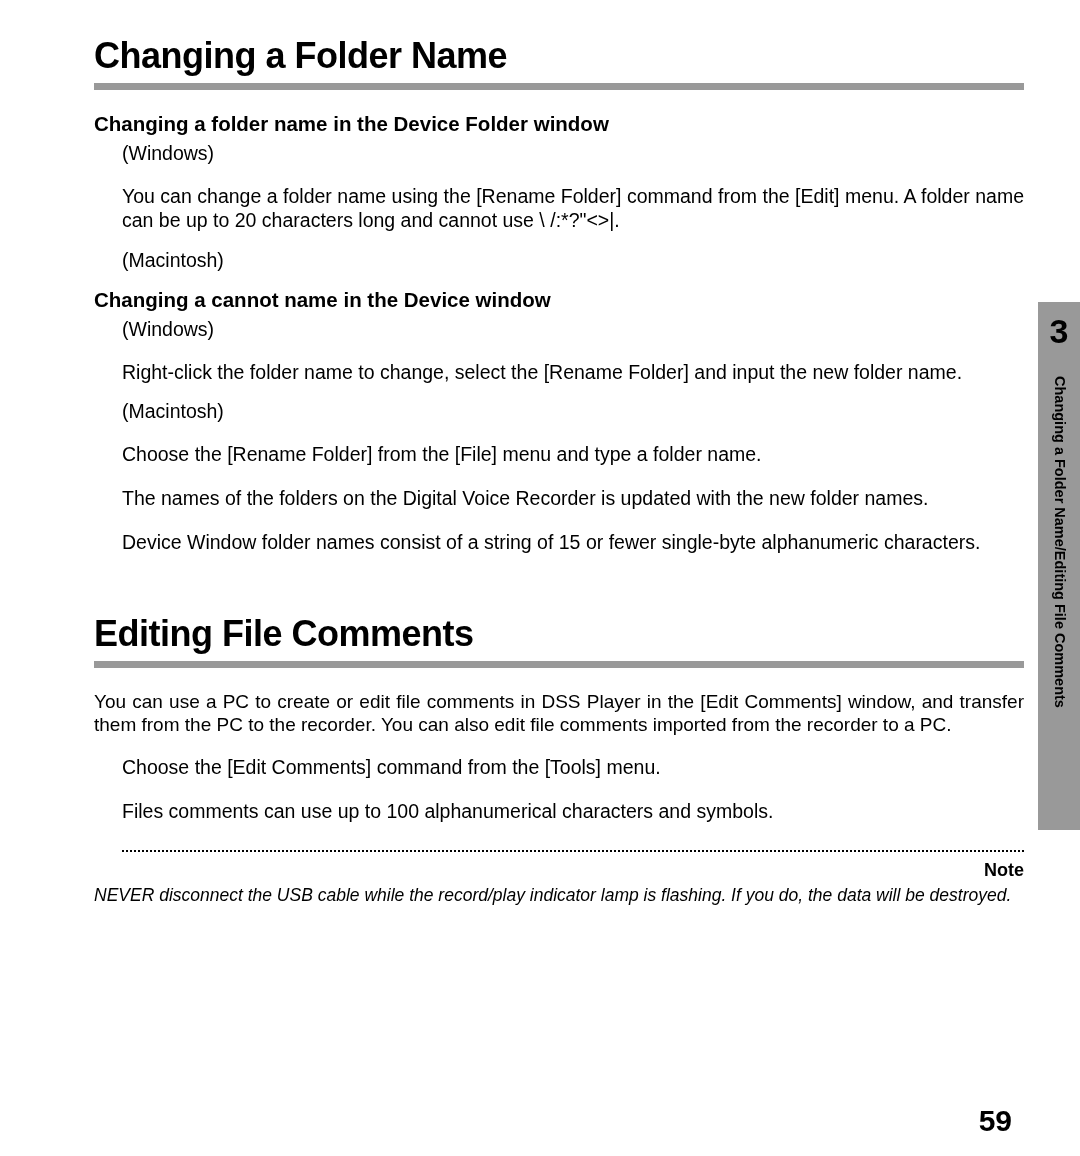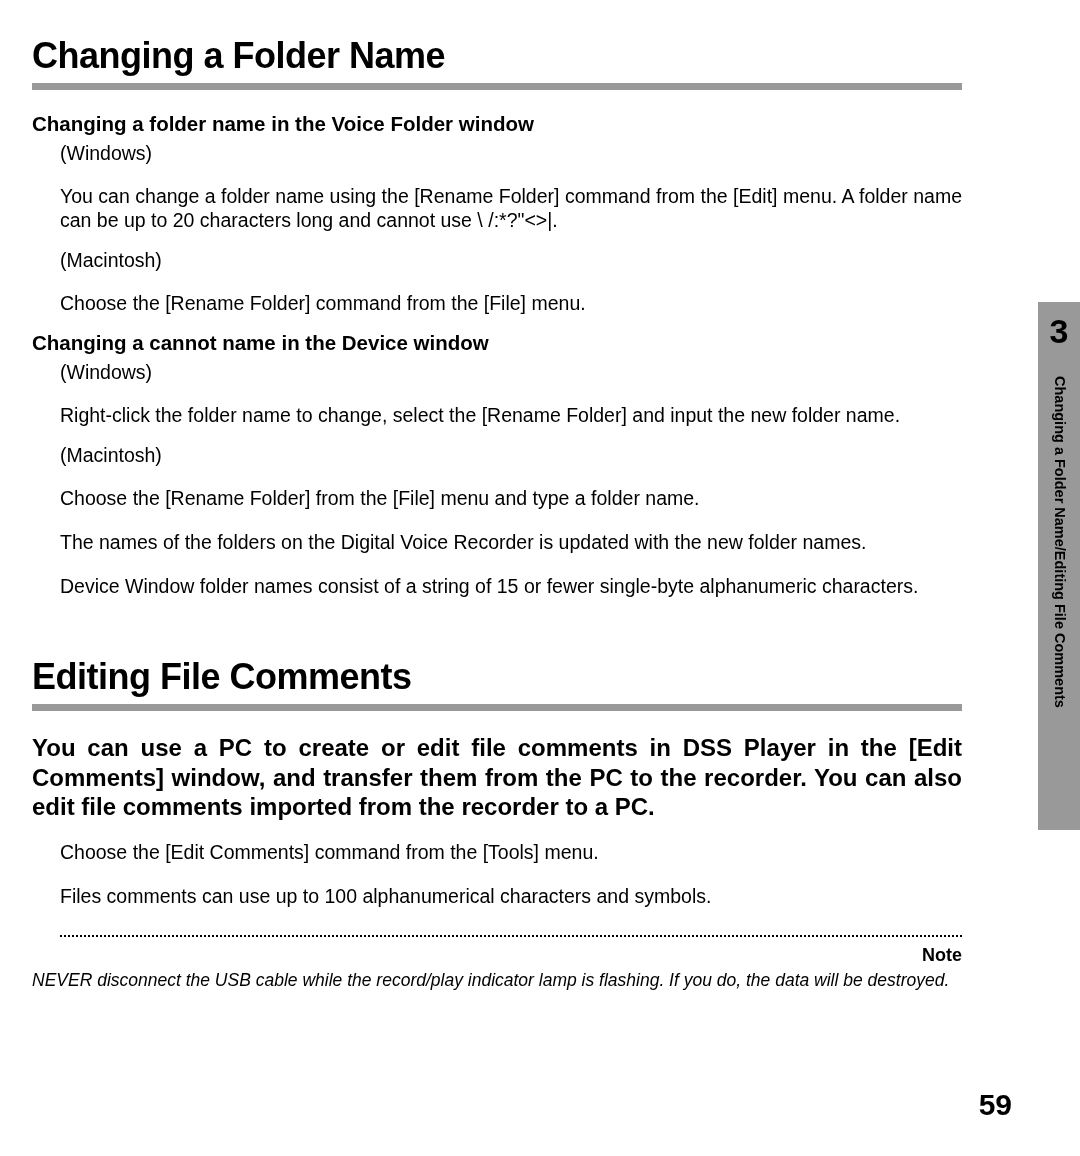--- a/index.html
+++ b/index.html
@@ -5,21 +5,21 @@
   * { margin: 0; padding: 0; box-sizing: border-box; }
   body {
     width: 1080px;
     height: 1156px;
     background: #fff;
     font-family: Arial, Helvetica, sans-serif;
     color: #000;
     position: relative;
   }
   .page {
-    padding: 35px 60px 30px 32px;
+    padding: 35px 60px 30px 94px;
     position: relative;
     width: 100%;
     height: 100%;
   }
   .main-col {
     width: 930px;
   }
   h1.section-title {
     font-size: 36px;
     font-weight: 900;
@@ -49,25 +49,24 @@
     margin-top: 20px;
   }
   .os-label {
     font-size: 19.5px;
     margin-bottom: 0;
   }
   .section2 {
     margin-top: 58px;
   }
   .intro {
-    font-size: 24px;
+    font-size: 19px;
     line-height: 1.22;
     text-align: justify;
     margin-bottom: 13px;
-    font-weight: bold;
   }
   .dotted {
     border: none;
     border-top: 2px dotted #000;
     margin: 26px 0 8px 28px;
     width: 902px;
   }
   .note-head {
     font-size: 18px;
     font-weight: 700;
@@ -106,43 +105,42 @@
     font-size: 14.5px;
     font-weight: 700;
     writing-mode: vertical-rl;
     text-orientation: mixed;
     white-space: nowrap;
     color: #000;
   }
   .pagenum {
     position: absolute;
     right: 68px;
-    bottom: 34px;
+    bottom: 18px;
     font-size: 30px;
     font-weight: 900;
   }
 </style>
 </head>
 <body>
 
 <div class="page">
 
   <div class="main-col">
 
     <h1 class="section-title">Changing a Folder Name</h1>
     <div class="rule"></div>
 
-    <h2 class="sub">Changing a folder name in the Voice Folder window</h2>
+    <h2 class="sub">Changing a folder name in the Device Folder window</h2>
     <div class="indent">
       <div class="os-label">(Windows)</div>
       <div class="para">You can change a folder name using the [Rename Folder] command from the [Edit] menu. A folder name can be up to 20 characters long and cannot use \ /:*?"&lt;&gt;|.</div>
     </div>
     <div class="indent">
       <div class="os-label">(Macintosh)</div>
-      <div class="para">Choose the [Rename Folder] command from the [File] menu.</div>
     </div>
 
     <h2 class="sub">Changing a cannot name in the Device window</h2>
     <div class="indent">
       <div class="os-label">(Windows)</div>
       <div class="para">Right-click the folder name to change, select the [Rename Folder] and input the new folder name.</div>
     </div>
     <div class="indent">
       <div class="os-label">(Macintosh)</div>
       <div class="para">Choose the [Rename Folder] from the [File] menu and type a folder name.</div>

